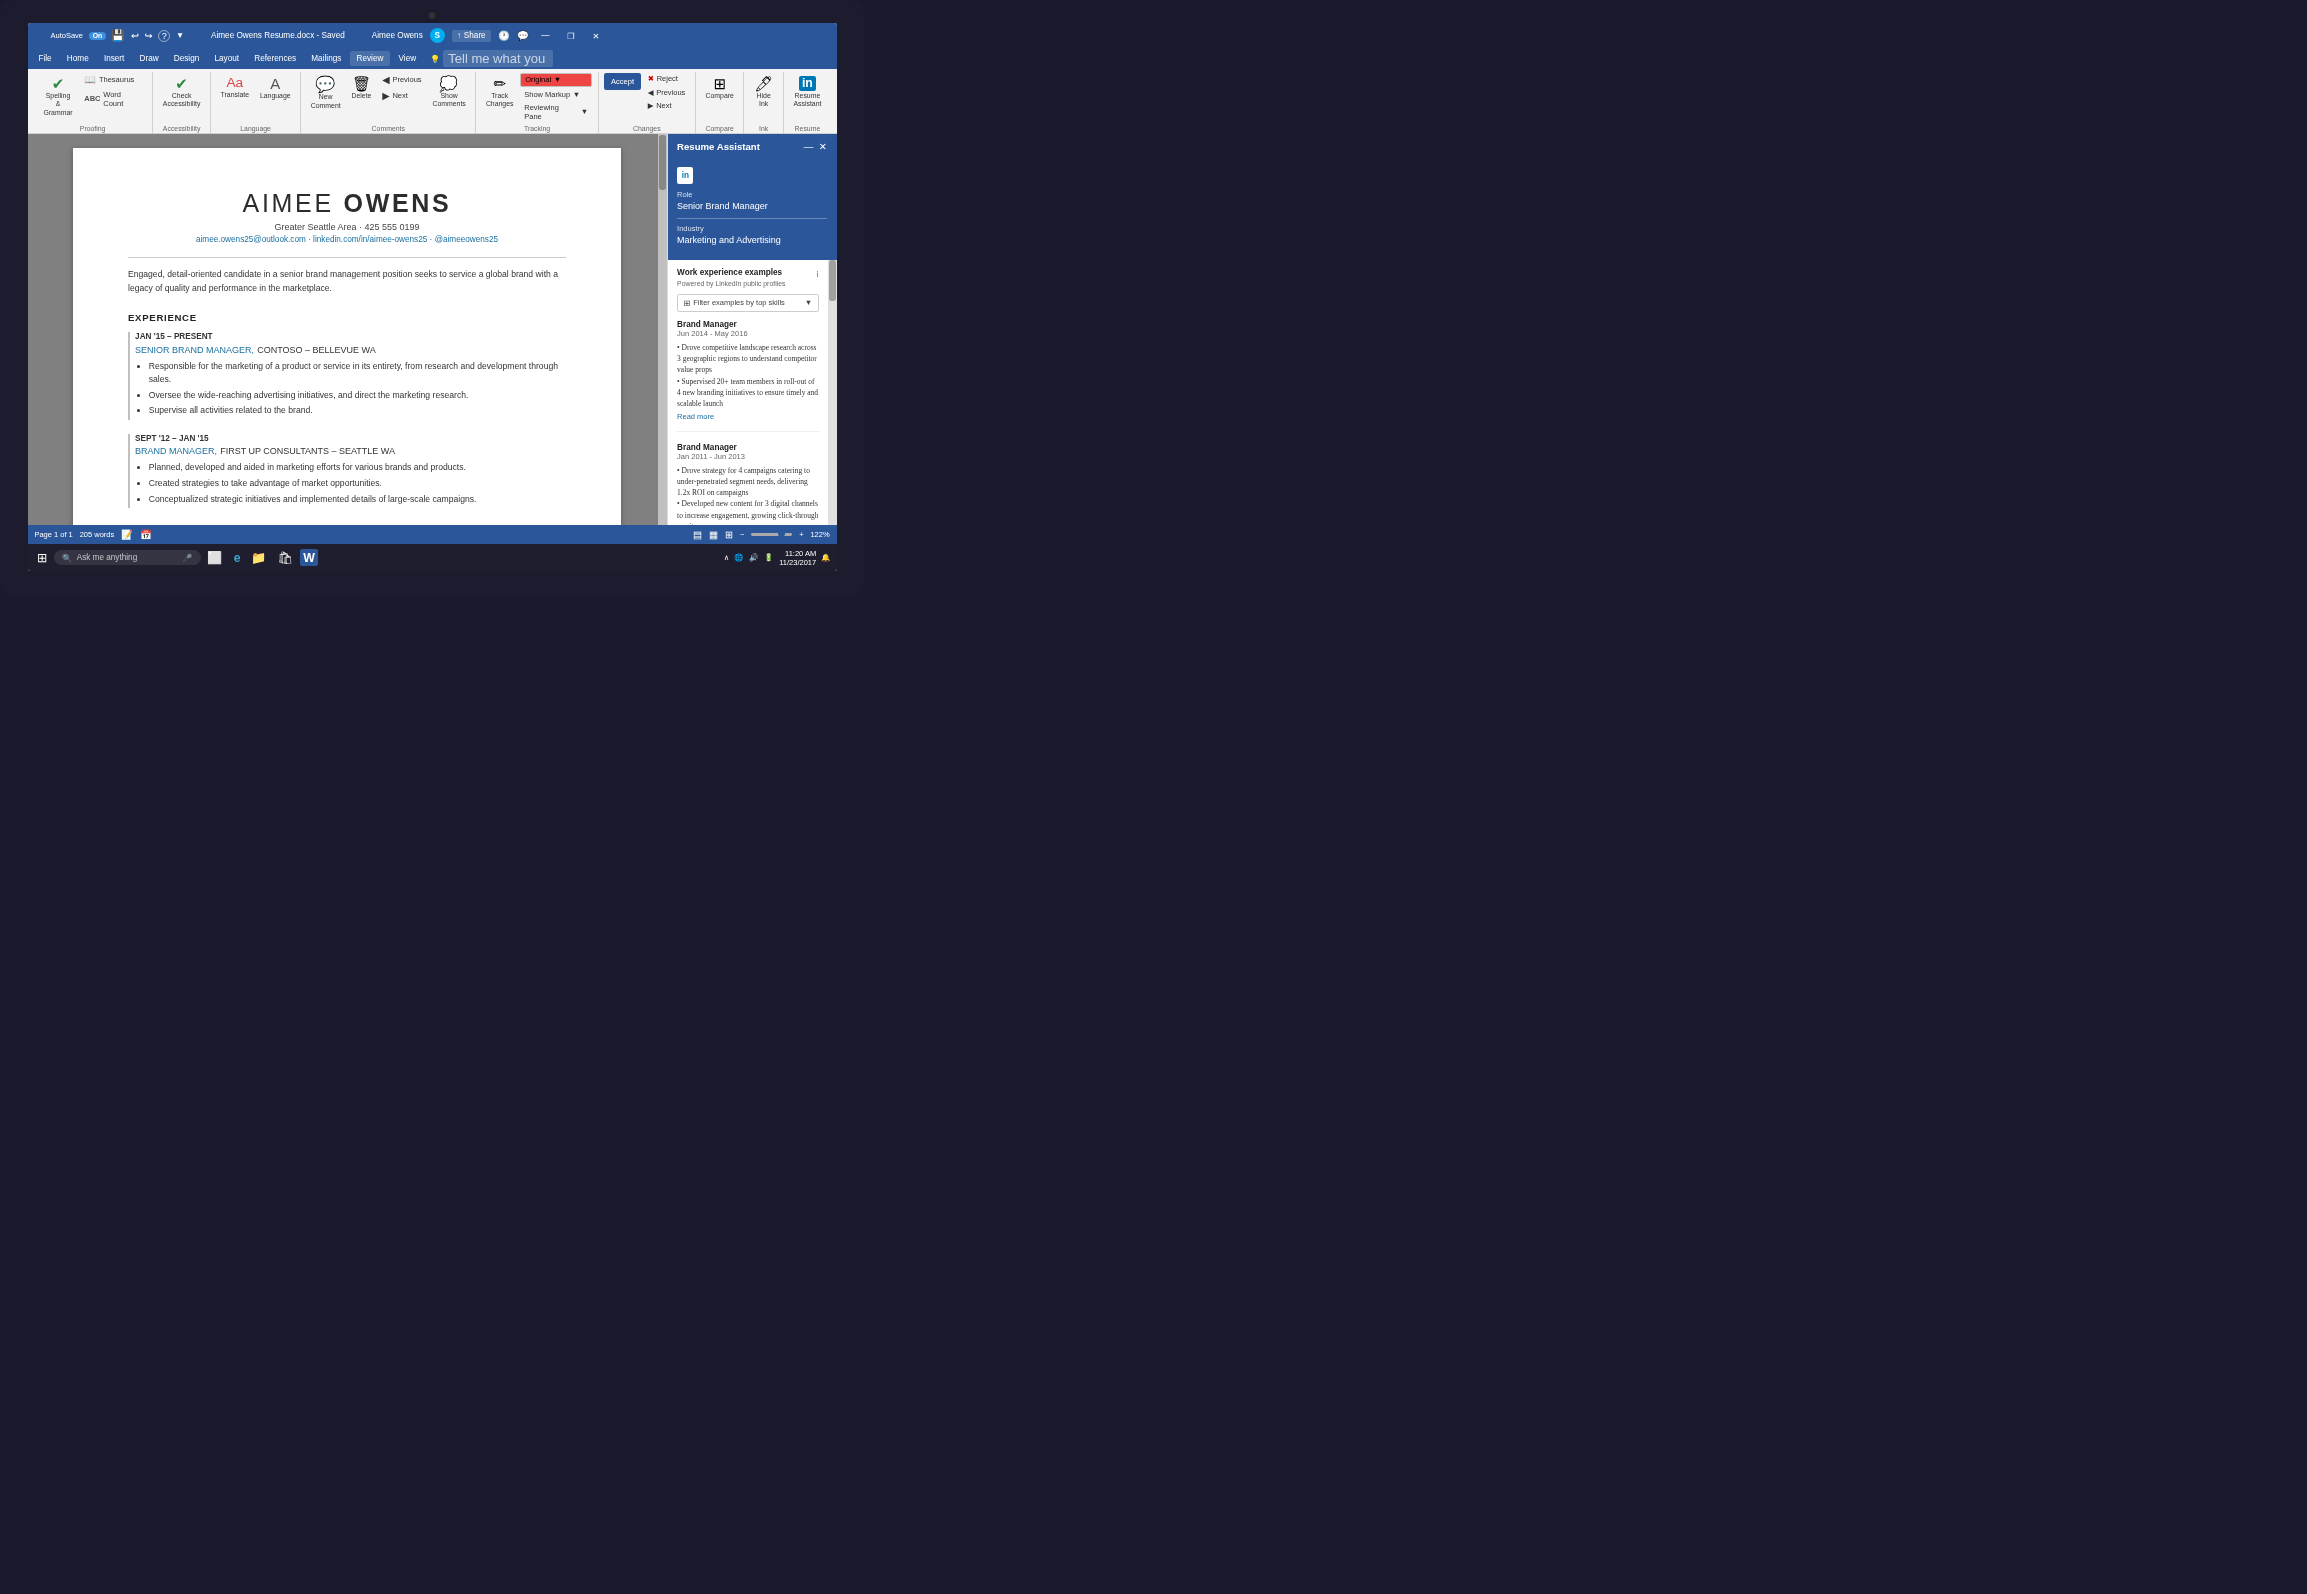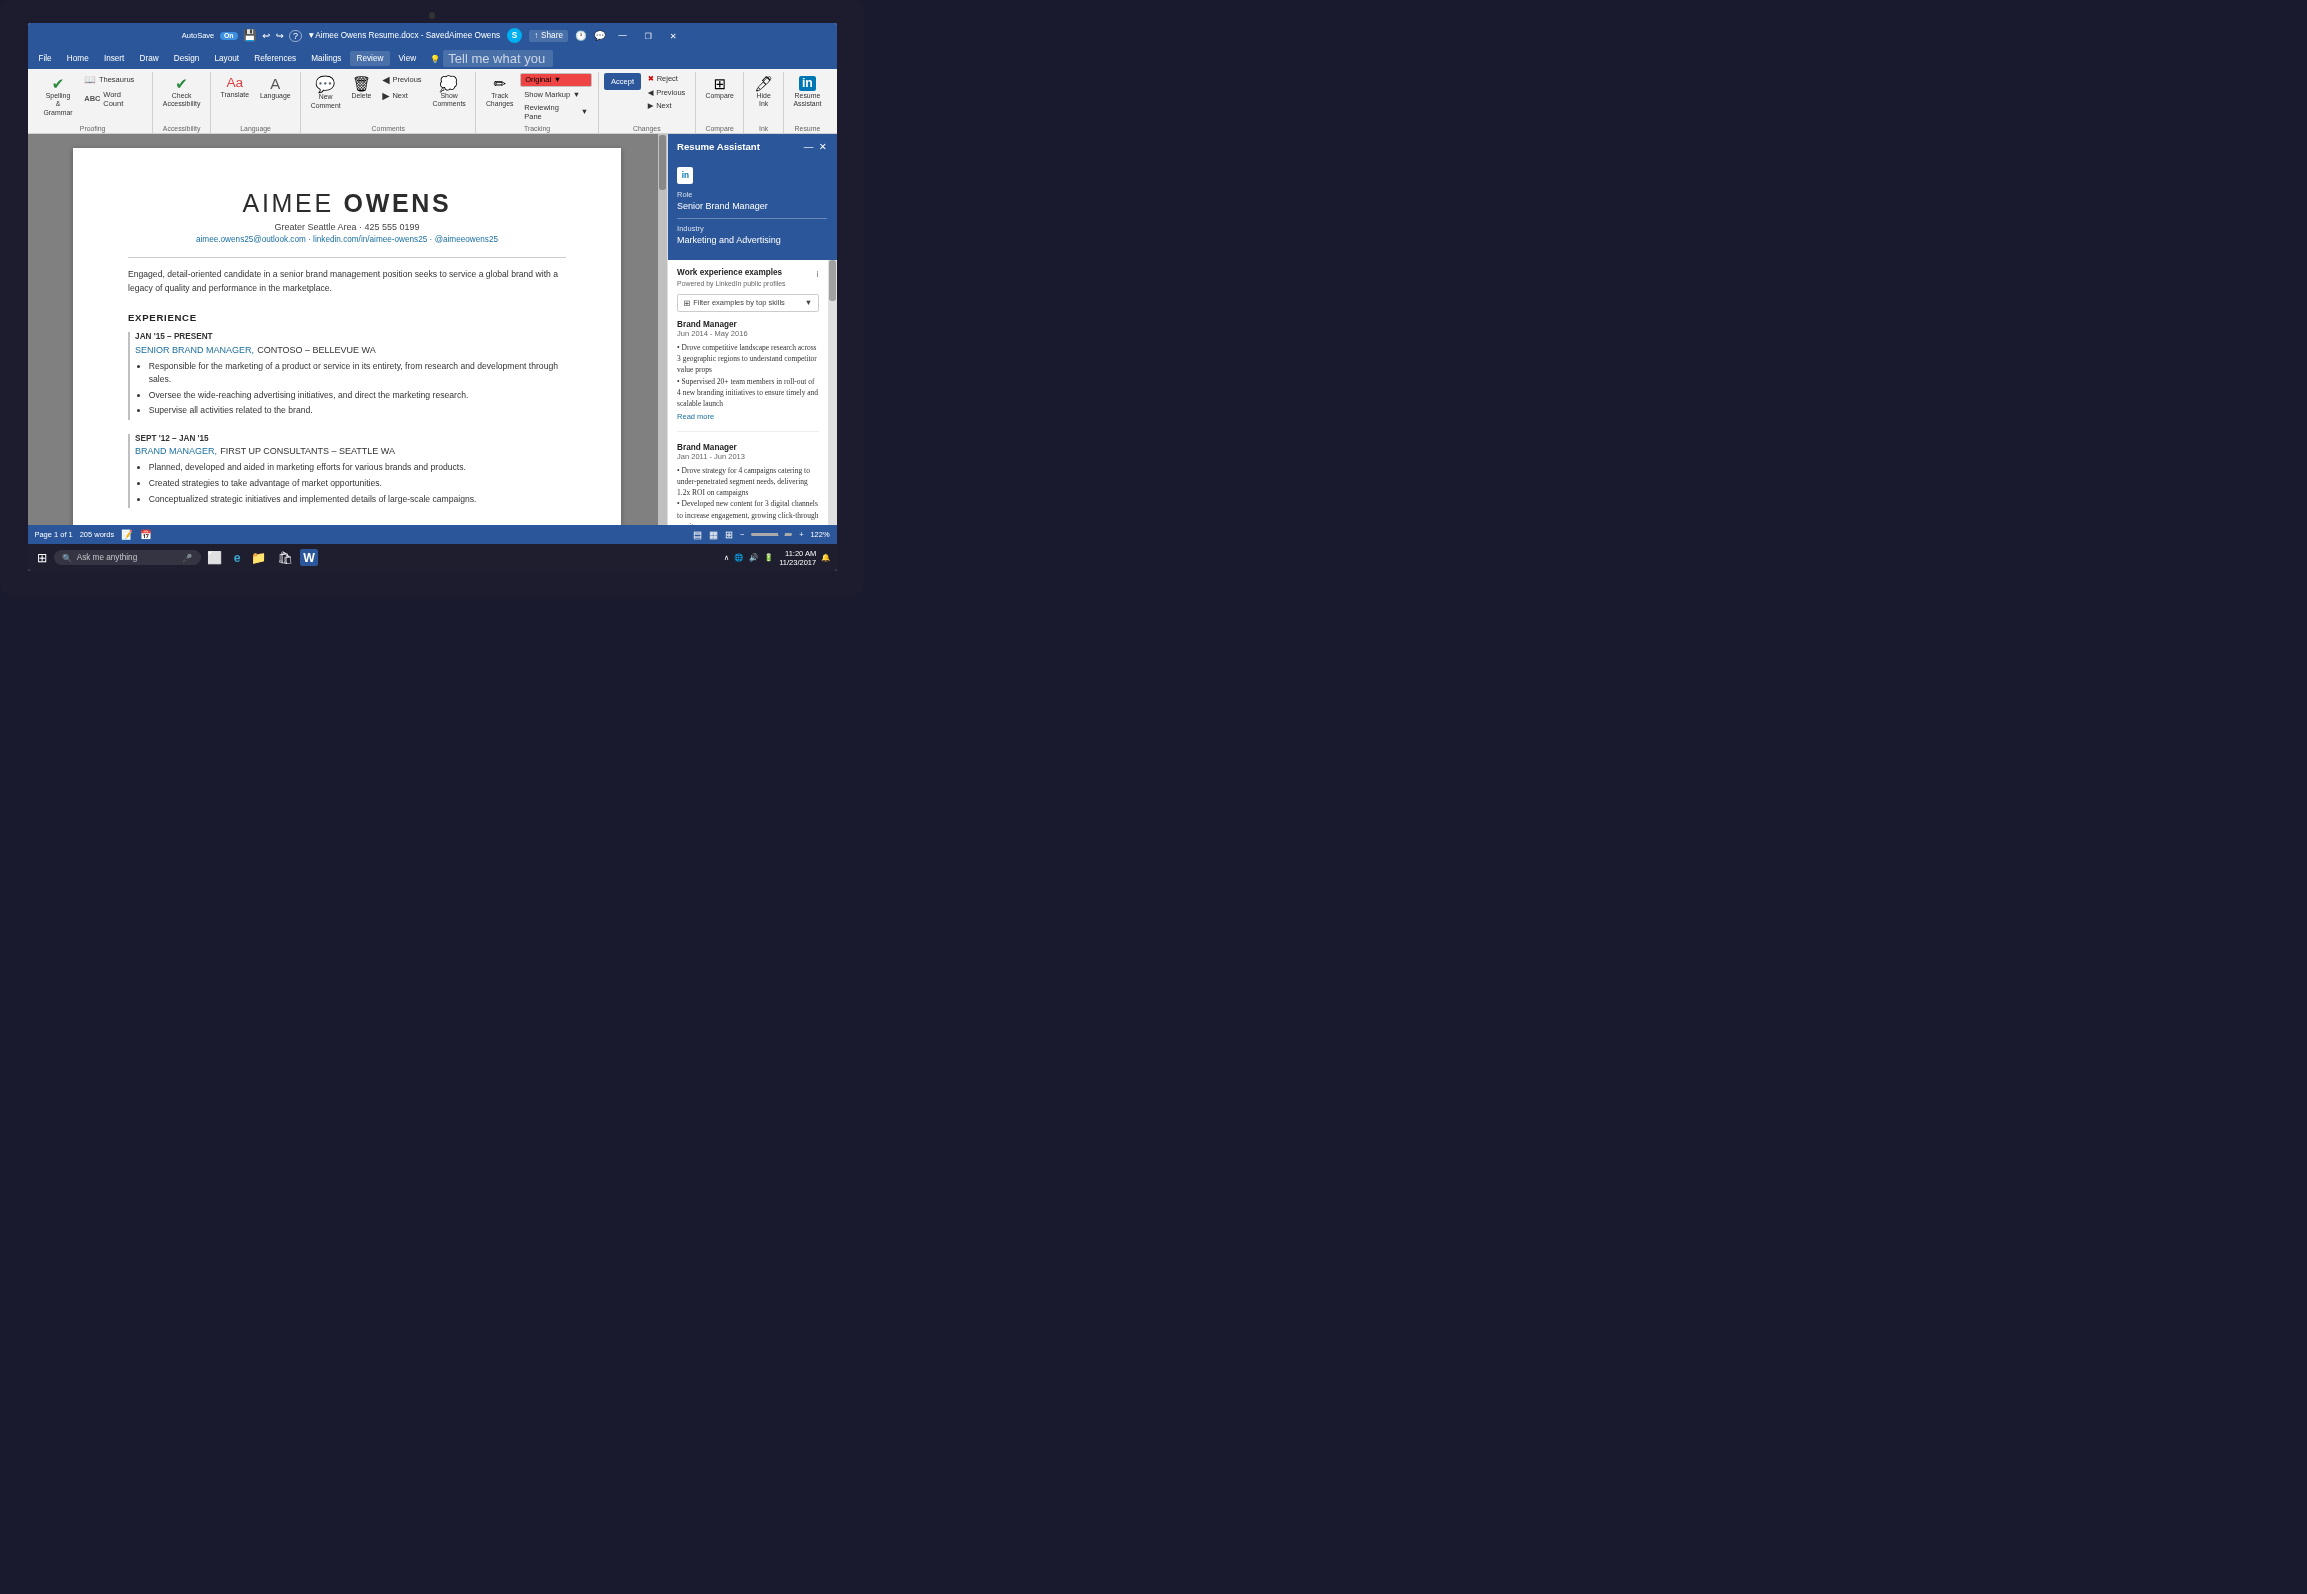--- a/index.html
+++ b/index.html
@@ -38,24 +38,25 @@
       overflow: hidden;
       display: flex;
       flex-direction: column;
     }
     
     .title-bar {
       background: #2b579a;
       height: 25px;
       display: flex;
       align-items: center;
-      padding: 0 5px;
+      padding: 0 23px;
       color: white;
       font-size: 8.2px;
-      justify-content: center;
+      justify-content: flex-start;
+      gap: 27px;
     }
     .title-bar-left {
       display: flex;
       align-items: center;
       gap: 5.5px;
     }
     .title-bar-center {
       display: flex;
       align-items: center;
       gap: 4.1px;

